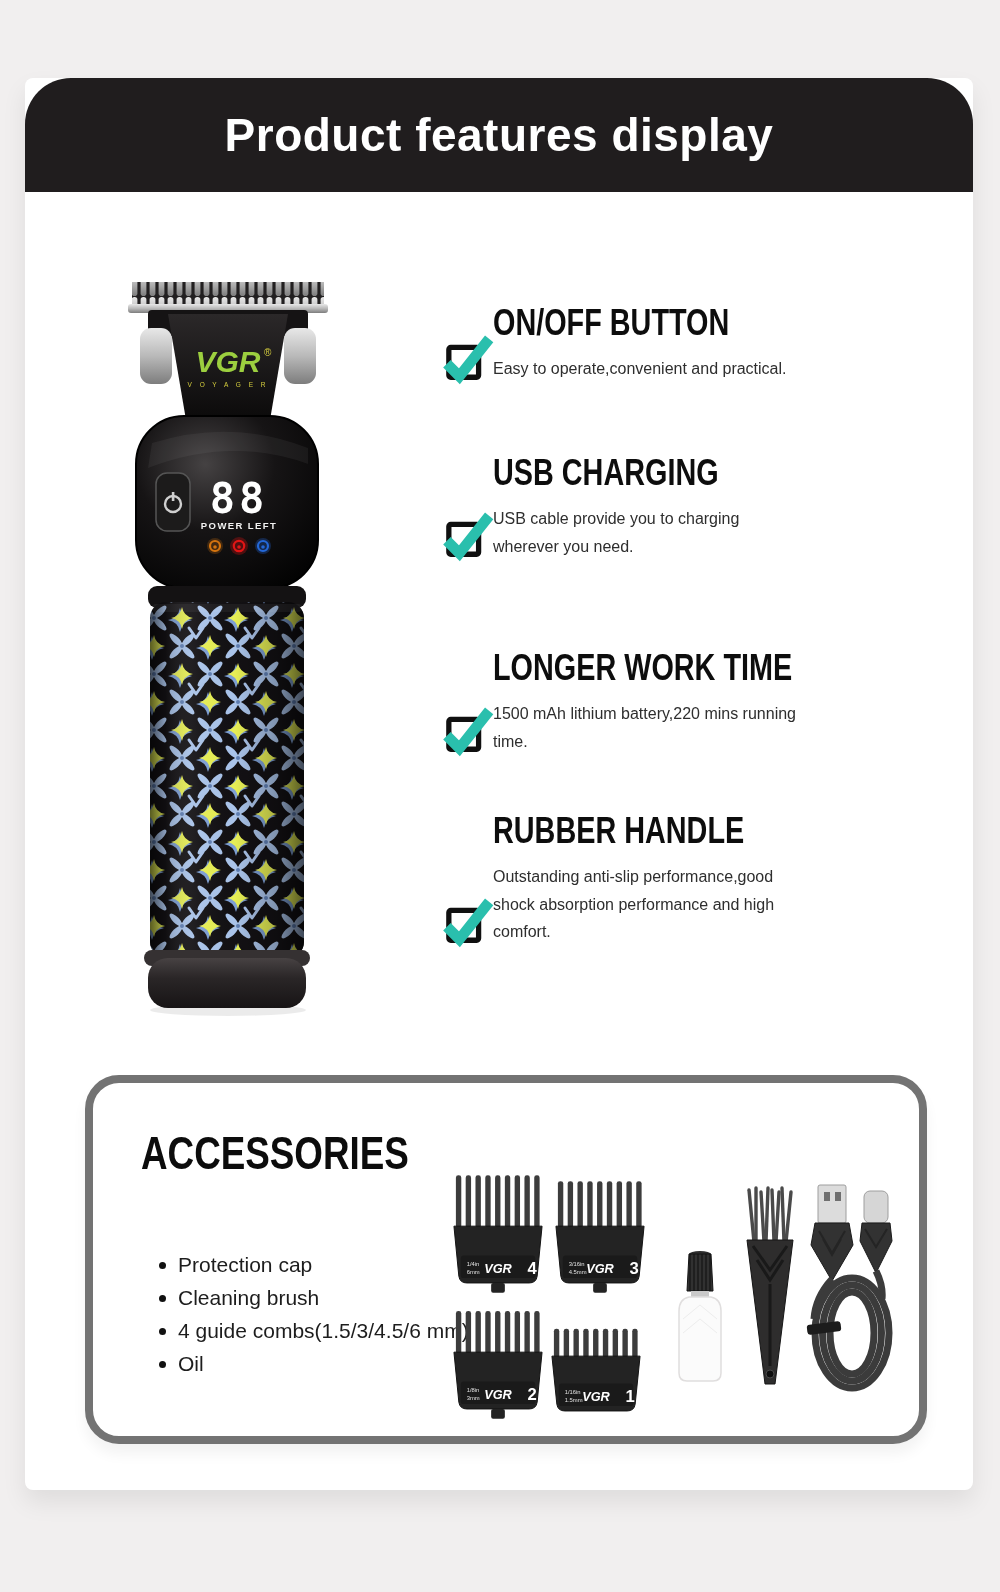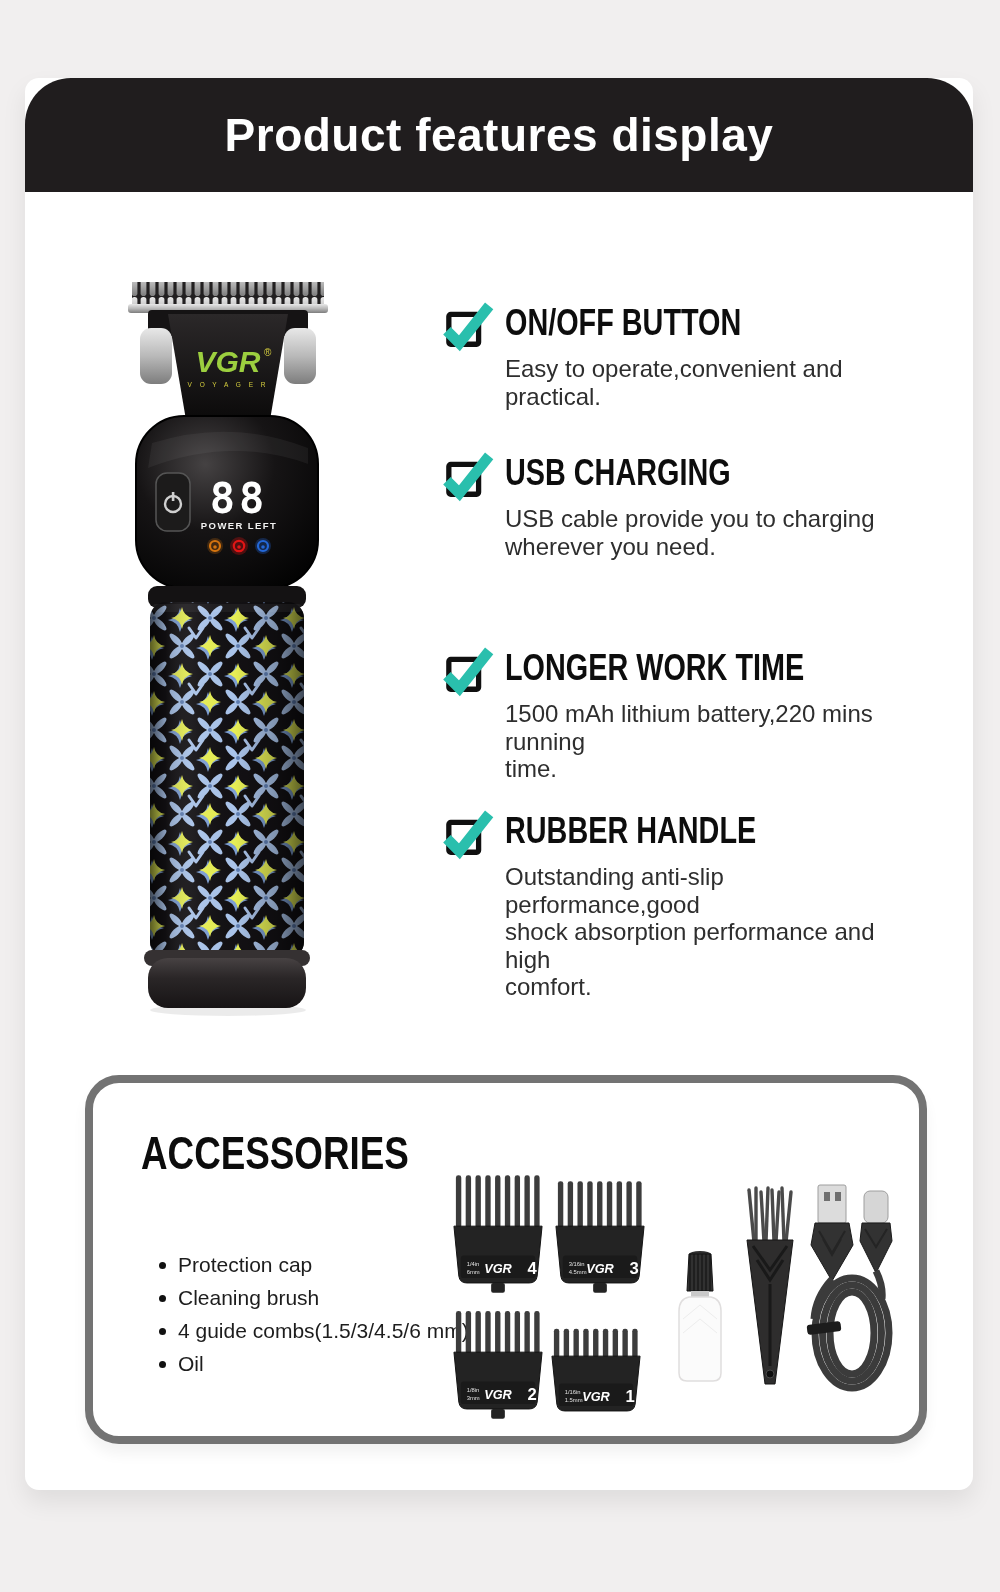--- a/index.html
+++ b/index.html
@@ -1,32 +1,32 @@
 <!DOCTYPE html>
 <html><head>
 <meta charset="utf-8">
 <style>
   html,body{margin:0;padding:0;background:#f1efef;}
   #canvas{position:relative;width:1000px;height:1592px;background:#f1efef;
           font-family:"Liberation Sans",sans-serif;overflow:hidden;}
   .panel{position:absolute;left:25px;top:78px;width:948px;height:1412px;background:#ffffff;
-         border-radius:14px;box-shadow:0 12px 24px rgba(0,0,0,.08);}
+         border-radius:8px;box-shadow:0 12px 24px rgba(0,0,0,.08);}
   .header{position:absolute;left:0;top:0;width:100%;height:114px;background:#201d1e;
           border-radius:46px 46px 0 0;display:flex;align-items:center;justify-content:center;}
   .header-title{color:#ffffff;font-size:46px;font-weight:bold;letter-spacing:.5px;}
 
   .trimmer{position:absolute;left:87px;top:190px;width:280px;height:750px;}
 
-  .feature{position:absolute;left:420px;width:475px;display:flex;gap:12px;}
+  .feature{position:absolute;left:420px;width:475px;display:flex;gap:0;align-items:flex-end;}
   .f1{top:222px}.f2{top:372px}.f3{top:567px}.f4{top:730px}
   .check{width:48px;height:48px;flex:none;margin-top:2px;}
   .check svg{overflow:visible;}
   .ftitle{font-size:36px;font-weight:bold;color:#0d0d0d;line-height:46px;white-space:nowrap;}
   .cond{display:inline-block;transform:scaleX(.8);transform-origin:0 50%;}
-  .fdesc{font-size:24px;line-height:27.5px;color:#2e2e2e;white-space:pre-line;margin-top:9px;}
+  .fdesc{font-size:16px;line-height:27.5px;color:#2e2e2e;white-space:pre-line;margin-top:9px;}
 
   .acc-card{position:absolute;left:60px;top:997px;width:826px;height:353px;background:#ffffff;
             border:8px solid #737373;border-radius:34px;box-shadow:0 10px 14px rgba(0,0,0,.05);}
   .acc-title{position:absolute;left:48px;top:46px;font-size:46px;font-weight:bold;color:#0c0c0c;line-height:48px;}
   .acc-list{position:absolute;left:44px;top:150px;margin:17px;padding:0;list-style:none;}
   .acc-list li{font-size:21px;color:#1d1d1d;line-height:29px;margin-bottom:4px;padding-left:24px;position:relative;}
   .acc-list li::before{content:"";position:absolute;left:5px;top:12px;width:7px;height:7px;border-radius:50%;background:#111;}
   .acc-item{position:absolute;}
   .comb4{left:358px;top:90px;}  .comb3{left:460px;top:90px;}
   .comb2{left:358px;top:216px;} .comb1{left:456px;top:220px;}

